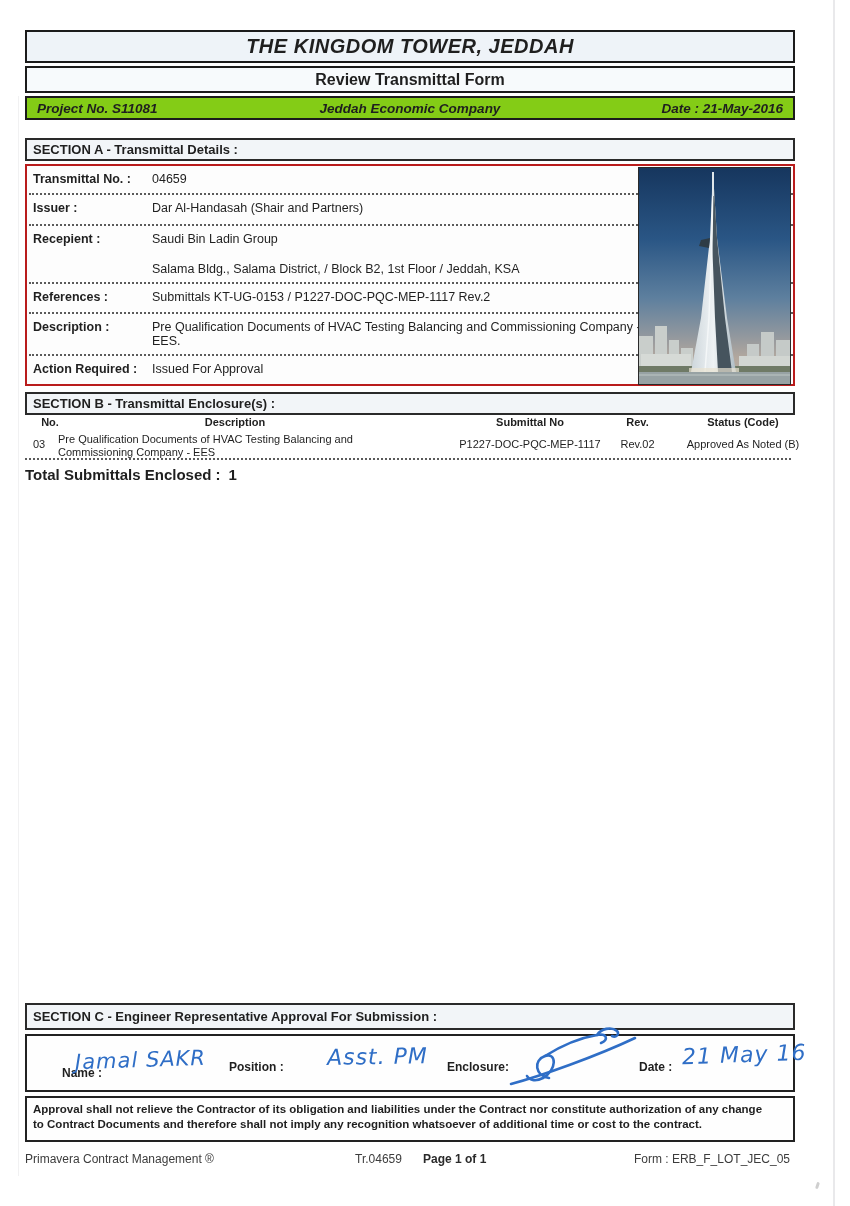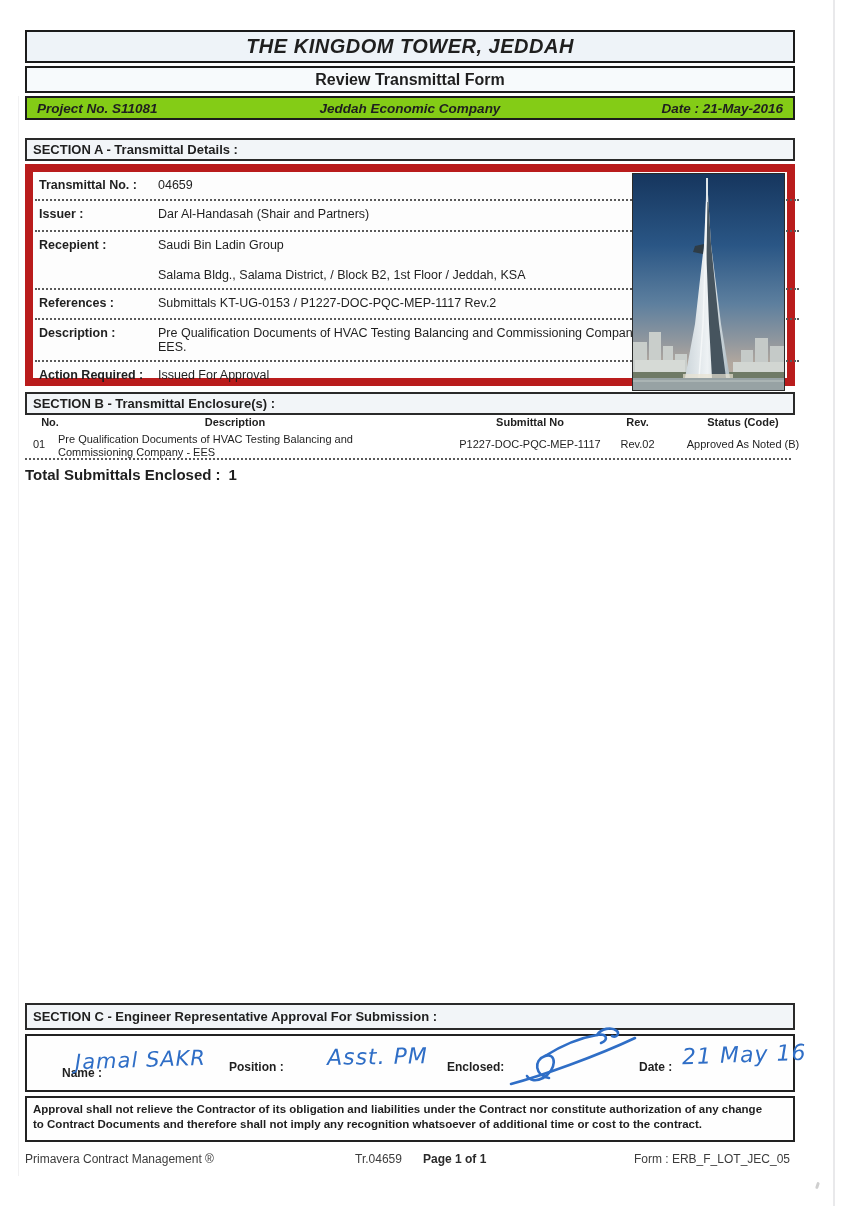--- a/index.html
+++ b/index.html
@@ -29,21 +29,21 @@
   .bar-project .c-right{ width:220px; text-align:right; }
 
   
   .sect-head { left:25px; width:770px; border:2px solid #2a2a2a; background:#f2f5f8; display:flex; align-items:center; padding:0 6px; }
   .sect-head span { font-size:13px; font-weight:bold; }
   .sect-a-head { top:138px; height:23px; }
   .sect-b-head { top:392px; height:23px; }
   .sect-c-head { top:1003px; height:27px; border-width:2px; }
 
   
-  .sect-a-box { left:25px; top:164px; width:770px; height:222px; border:8px solid #b91c1c; background:#fdfdfd; }
+  .sect-a-box { left:25px; top:164px; width:770px; height:222px; border:2px solid #b91c1c; background:#fdfdfd; }
   .a-rows { position:absolute; left:0; top:0; width:100%; height:100%; }
   .a-row { position:absolute; left:0; width:100%; display:flex; align-items:flex-start; padding:6px 0 0 6px; }
   .a-row .lbl { width:118px; font-size:12.5px; font-weight:bold; flex:none; }
   .a-row .val { font-size:12.5px; padding-left:1px; }
   .dotline { position:absolute; left:2px; width:764px; border-bottom:2px dotted #5a5a5a; height:0; }
 
   
   .tower-pic { position:absolute; top:1px; right:2px; width:153px; height:218px; border:1px solid #2a2a2a; overflow:hidden; }
   .tower-pic svg { display:block; }
 
@@ -216,21 +216,21 @@
 
 <div class="abs tbl-head">
   <span class="th th-no">No.</span>
   <span class="th th-desc">Description</span>
   <span class="th th-sub">Submittal No</span>
   <span class="th th-rev">Rev.</span>
   <span class="th th-status">Status (Code)</span>
 </div>
 
 <div class="abs tbl-row">
-  <span class="td td-no">01</span>
+  <span class="td td-no">03</span>
   <span class="td td-desc">Pre Qualification Documents of HVAC Testing Balancing and Commissioning Company - EES</span>
   <span class="td td-sub">P1227-DOC-PQC-MEP-1117</span>
   <span class="td td-rev">Rev.02</span>
   <span class="td td-status">Approved As Noted (B)</span>
 </div>
 
 <div class="abs total-line">
   <span>Total Submittals Enclosed :</span><span class="tv">1</span>
 </div>
 
@@ -238,21 +238,21 @@
   <span>SECTION C -  Engineer Representative Approval For Submission :</span>
 </div>
 
 <div class="abs sig-box">
   <span class="lbl l-name">Name :</span>
   <span class="hand h-name">Jamal SAKR</span>
 
   <span class="lbl l-pos">Position :</span>
   <span class="hand h-pos">Asst. PM</span>
 
-  <span class="lbl l-sig">Enclosed:</span>
+  <span class="lbl l-sig">Enclosure:</span>
   <svg class="h-scribble" viewBox="0 0 140 72">
     <g stroke="#2f6ec6" stroke-width="2.6" fill="none" stroke-linecap="round">
       <path d="M6 62 C 36 54, 92 34, 130 16"></path>
       <path d="M44 56 C 30 54, 28 38, 40 34 C 52 30, 52 48, 38 56 C 30 60, 24 58, 22 54"></path>
       <path d="M40 34 C 56 24, 74 16, 92 13 C 102 11, 104 18, 96 21"></path>
       <path d="M92 13 C 96 7, 106 4, 112 9 C 115 12, 111 16, 107 14"></path>
     </g>
   </svg>
 
   <span class="lbl l-date">Date :</span>

